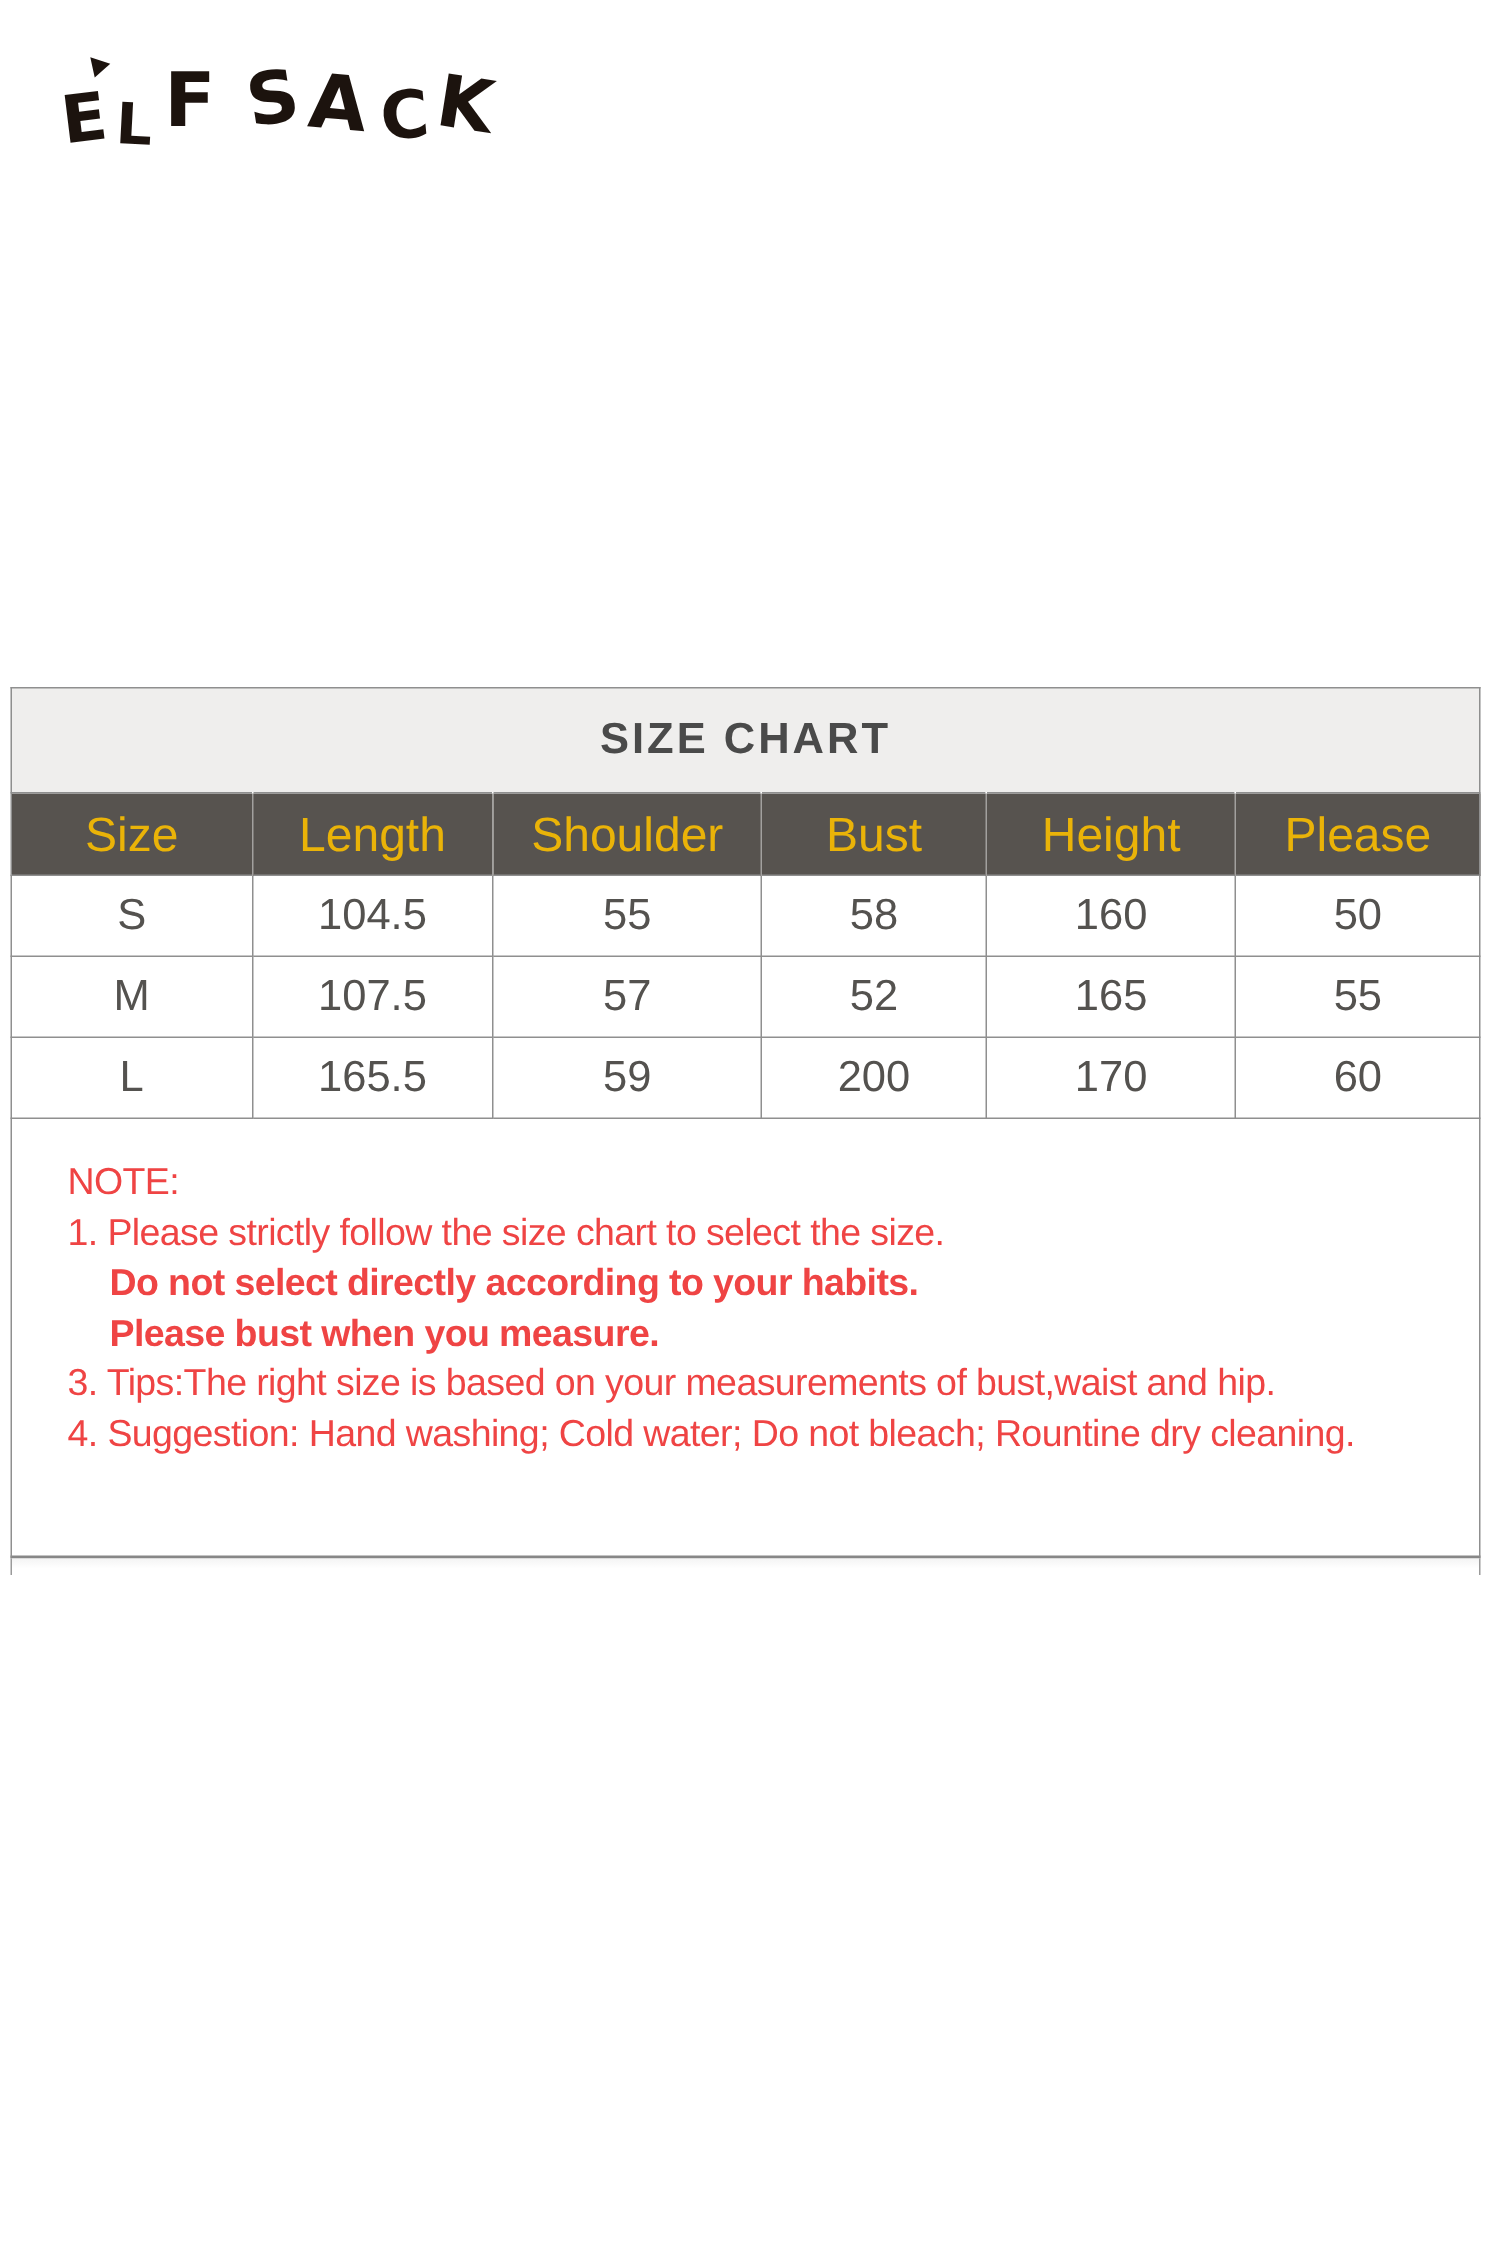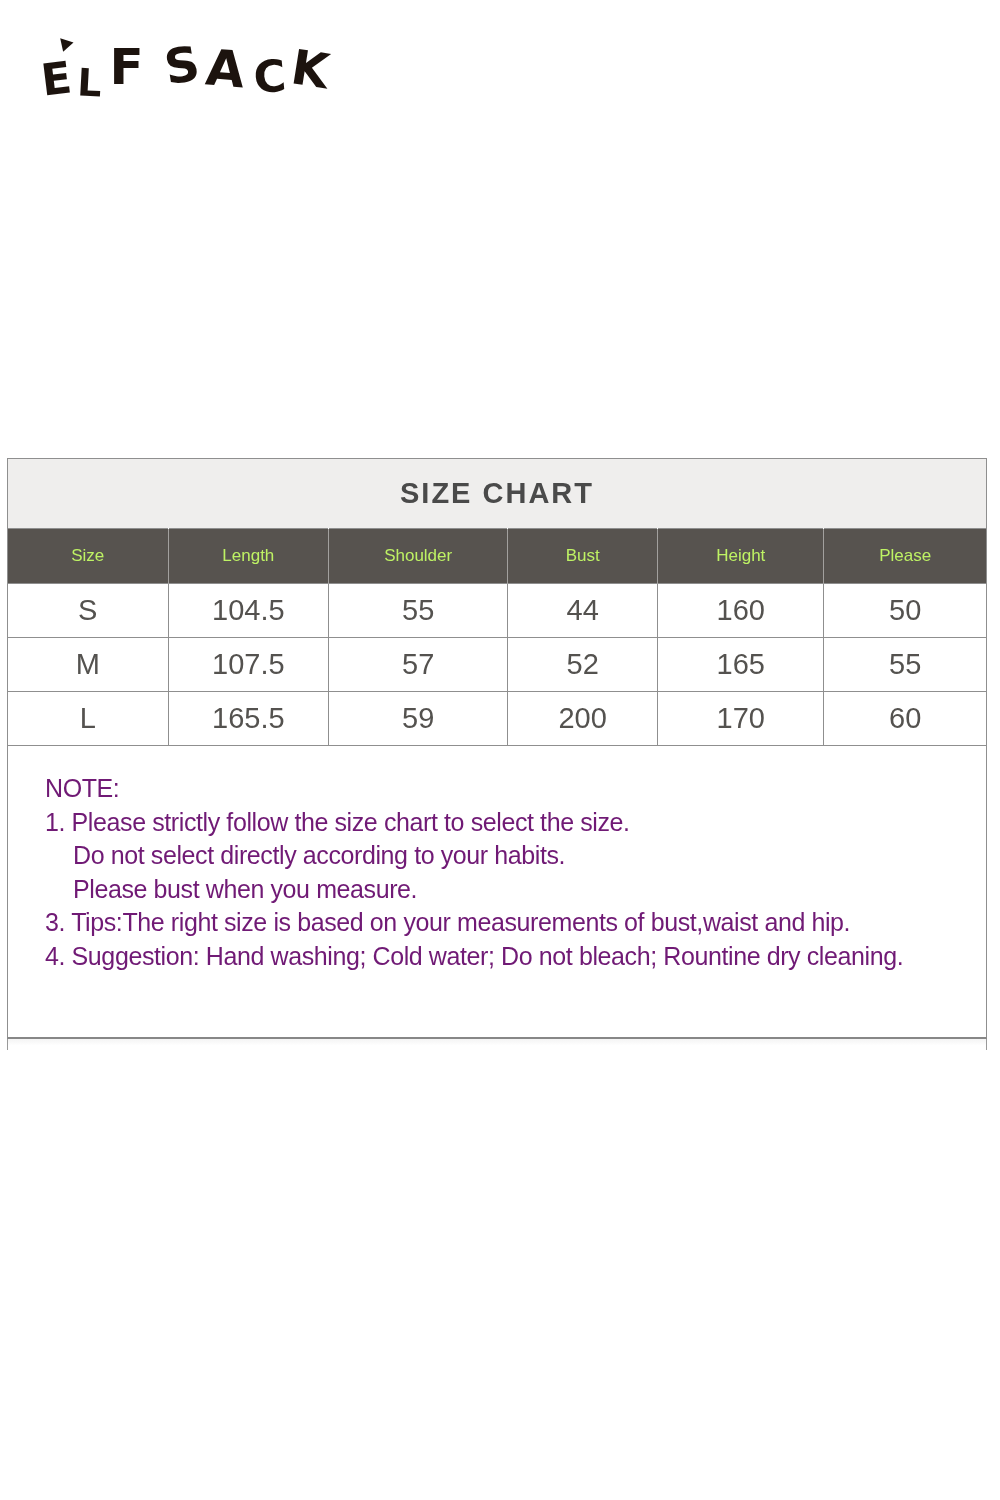--- a/index.html
+++ b/index.html
@@ -44,43 +44,43 @@
   .title-band .title{
     font-size:29px;font-weight:bold;color:#4a4a4a;letter-spacing:2px;
   }
 
   table.size-table{
     width:100%;border-collapse:collapse;table-layout:fixed;
     border:1px solid #8f8f8f;
   }
   table.size-table th{
     box-sizing:border-box;height:55px;
-    background:#57534f;color:#bef264;
-    font-size:17px;font-weight:normal;text-align:center;vertical-align:middle;
+    background:#57534f;color:#eab308;
+    font-size:32px;font-weight:normal;text-align:center;vertical-align:middle;
     border-left:1px solid rgba(255,255,255,0.45);
   }
   table.size-table th:first-child{border-left:none;}
   table.size-table td{
     box-sizing:border-box;height:54px;
     background:#ffffff;color:#54524f;
     font-size:29px;text-align:center;vertical-align:middle;
     border:1px solid #8f8f8f;
   }
 
   .note-box{
     box-sizing:border-box;
     border:1px solid #8f8f8f;border-top:none;border-bottom:2px solid #878787;
     height:293px;
     padding:26px 18px 0 37px;
-    color:#701a75;
+    color:#ef4444;
   }
   .note-line{
     font-size:25px;line-height:33.5px;letter-spacing:-0.4px;white-space:nowrap;
   }
-  .note-line.cont{padding-left:28px;}
+  .note-line.cont{padding-left:28px;font-weight:bold;}
 
   .next-sliver{
     box-sizing:border-box;height:11px;
     border-left:1px solid #9a9a9a;border-right:1px solid #9a9a9a;
     background:linear-gradient(#f4f4f4,#ffffff 60%);
   }
 </style>
 </head>
 <body>
 
@@ -120,21 +120,21 @@
           <th>Bust</th>
           <th>Height</th>
           <th>Please</th>
         </tr>
       </thead>
       <tbody>
         <tr>
           <td>S</td>
           <td>104.5</td>
           <td>55</td>
-          <td>44</td>
+          <td>58</td>
           <td>160</td>
           <td>50</td>
         </tr>
         <tr>
           <td>M</td>
           <td>107.5</td>
           <td>57</td>
           <td>52</td>
           <td>165</td>
           <td>55</td>

